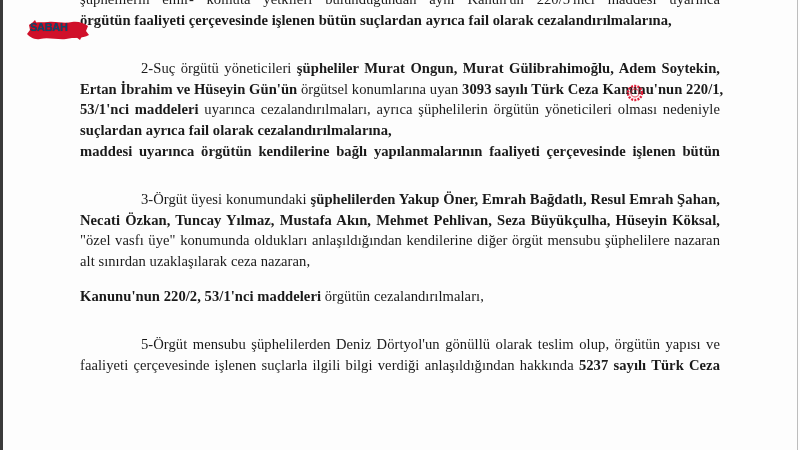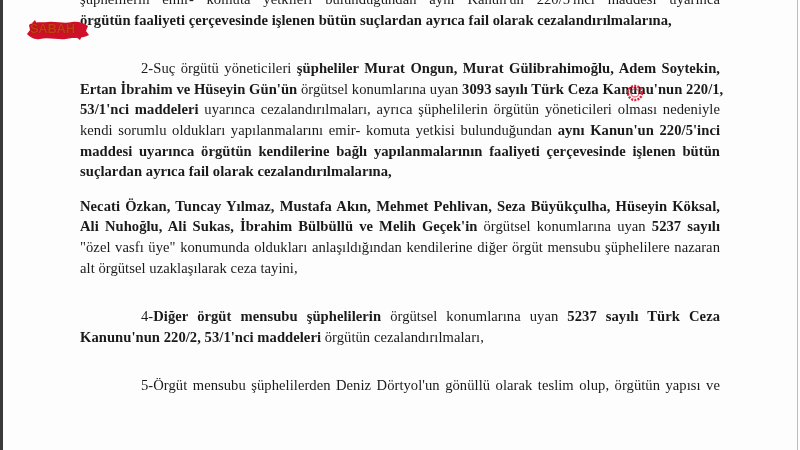--- a/index.html
+++ b/index.html
@@ -20,21 +20,21 @@
   .line { display: block; white-space: nowrap; text-align: justify; text-align-last: justify; }
   .line.last { text-align-last: left; }
   .indent { padding-left: 61px; margin-top: 28px; }
   b { font-weight: bold; }
   .logo {
     position: absolute; left: 26px; top: 19px; width: 64px; height: 22px;
   }
   .logo-text {
     position: absolute; left: 30px; top: 21px;
     font-family: "Liberation Sans", "DejaVu Sans", sans-serif;
-    font-weight: bold; font-size: 13px; color: #c2410c; letter-spacing: -0.3px;
+    font-weight: bold; font-size: 11px; color: #0c4a6e; letter-spacing: -0.3px;
     text-shadow: 0 0 1px #8a0010;
   }
   .cursor-icon { position: absolute; left: 624px; top: 82px; width: 22px; height: 22px; }
 </style>
 </head>
 <body>
 
 <div class="frame-left"></div>
 <div class="frame-right"></div>
 
@@ -42,39 +42,38 @@
 
   <div class="para">
     <span class="line">şüphelilerin emir- komuta yetkileri bulunduğundan aynı Kanun'un 220/5'inci maddesi uyarınca</span>
     <span class="line last"><b>örgütün faaliyeti çerçevesinde işlenen bütün suçlardan ayrıca fail olarak cezalandırılmalarına,</b></span>
   </div>
 
   <div class="para">
     <span class="line indent"><span>2-Suç örgütü yöneticileri </span><b>şüpheliler Murat Ongun, Murat Gülibrahimoğlu, Adem Soytekin,</b></span>
     <span class="line"><b>Ertan İbrahim ve Hüseyin Gün'ün</b><span> örgütsel konumlarına uyan </span><b>3093 sayılı Türk Ceza Kanunu'nun 220/1,</b></span>
     <span class="line"><b>53/1'nci maddeleri</b><span> uyarınca cezalandırılmaları, ayrıca şüphelilerin örgütün yöneticileri olması nedeniyle</span></span>
-    <span class="line"><span>kendi sorumlu oldukları yapılanmalarını emir- komuta yetkisi bulunduğundan </span><b>aynı Kanun'un 220/5'inci</b></span>
+    <span class="line last"><b>suçlardan ayrıca fail olarak cezalandırılmalarına,</b></span>
     <span class="line"><b>maddesi uyarınca örgütün kendilerine bağlı yapılanmalarının faaliyeti çerçevesinde işlenen bütün</b></span>
-    <span class="line last"><b>suçlardan ayrıca fail olarak cezalandırılmalarına,</b></span>
   </div>
 
   <div class="para">
+    <span class="line indent"><span>3-Örgüt üyesi konumundaki </span><b>şüphelilerden Yakup Öner, Emrah Bağdatlı, Resul Emrah Şahan,</b></span>
     <span class="line"><b>Necati Özkan, Tuncay Yılmaz, Mustafa Akın, Mehmet Pehlivan, Seza Büyükçulha, Hüseyin Köksal,</b></span>
-    <span class="line"><b>Ali Nuhoğlu, Ali Sukas, İbrahim Bülbüllü ve Melih Geçek'in</b><span> örgütsel konumlarına uyan </span><b>5237 sayılı</b></span>
     <span class="line">"özel vasfı üye" konumunda oldukları anlaşıldığından kendilerine diğer örgüt mensubu şüphelilere nazaran</span>
-    <span class="line last">alt örgütsel uzaklaşılarak ceza tayini,</span>
+    <span class="line last">alt sınırdan uzaklaşılarak ceza nazaran,</span>
   </div>
 
   <div class="para">
-    <span class="line indent"><span>4-</span><b>Diğer örgüt mensubu şüphelilerin</b><span> örgütsel konumlarına uyan </span><b>5237 sayılı Türk Ceza</b></span>
     <span class="line last"><b>Kanunu'nun 220/2, 53/1'nci maddeleri</b><span> örgütün cezalandırılmaları,</span></span>
   </div>
 
   <div class="para">
     <span class="line indent">5-Örgüt mensubu şüphelilerden Deniz Dörtyol'un gönüllü olarak teslim olup, örgütün yapısı ve</span>
+    <span class="line"><span>faaliyeti çerçevesinde işlenen suçlarla ilgili bilgi verdiği anlaşıldığından hakkında </span><b>5237 sayılı Türk Ceza</b></span>
   </div>
 
 </div>
 
 <svg class="logo" viewBox="0 0 64 22">
   <path d="M3 6 C8 2 16 4 22 3 C30 2 38 5 46 3 C52 2 58 4 62 7 L60 12 L63 16 C56 20 48 18 40 20 C32 21 22 18 14 20 C8 21 4 18 1 15 L4 11 Z" fill="#d0102a"></path>
   <path d="M6 4 L9 1 L11 5 Z M50 18 L54 21 L56 17 Z" fill="#d0102a"></path>
 </svg>
 <span class="logo-text">SABAH</span>
 

